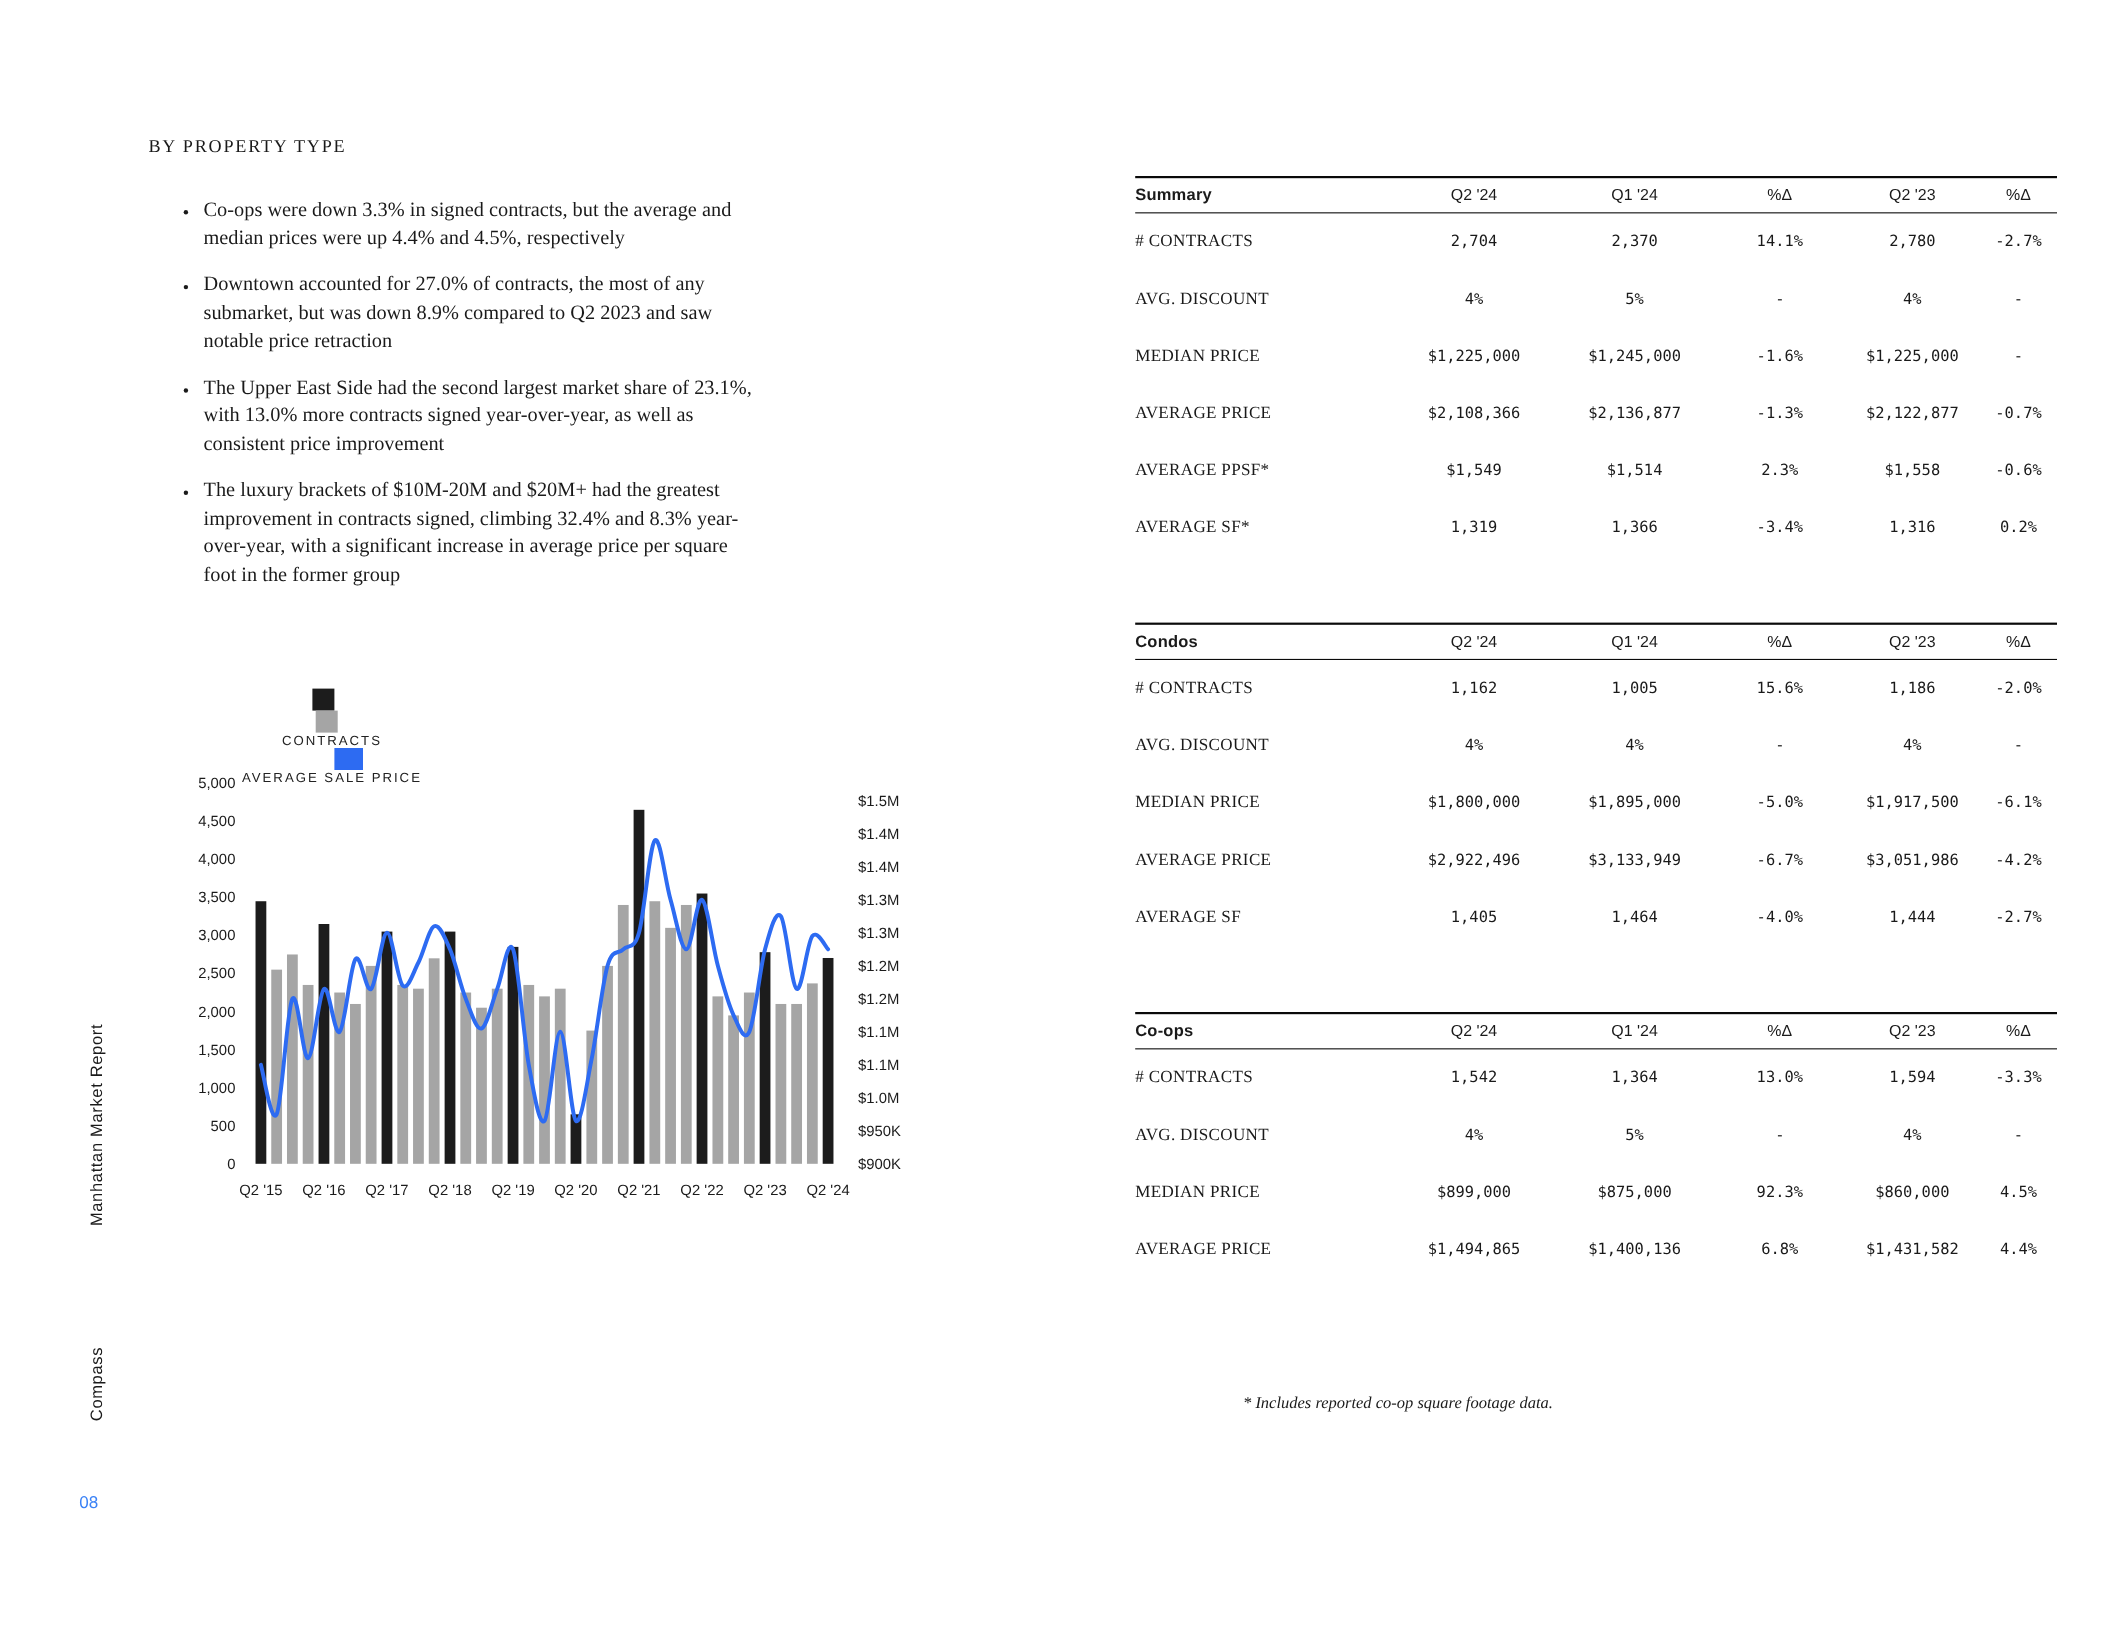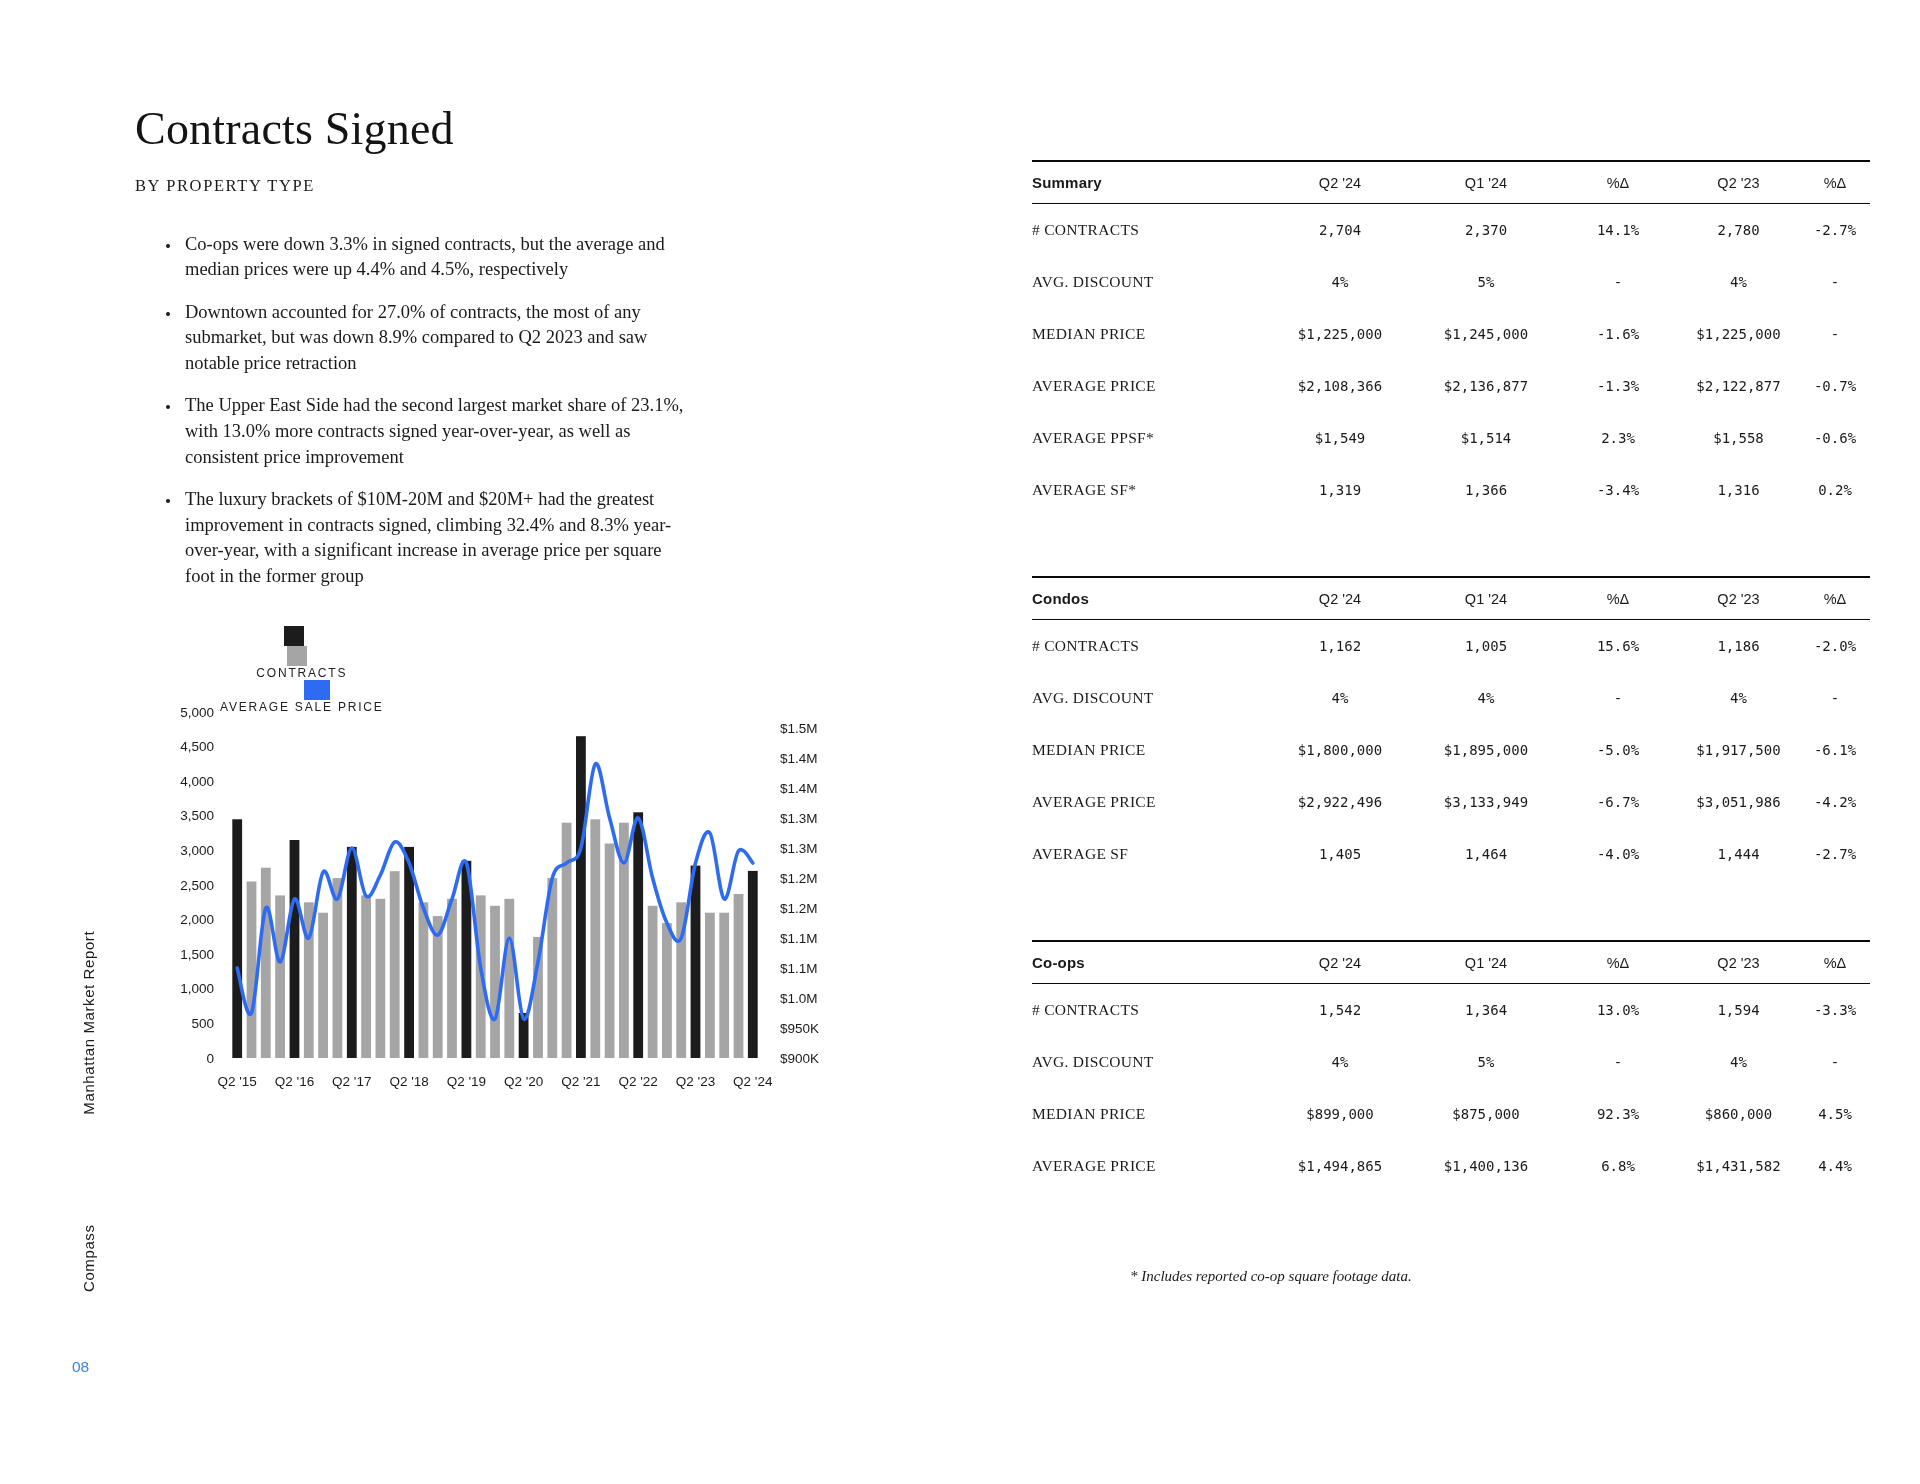--- a/index.html
+++ b/index.html
@@ -46,21 +46,21 @@
   .rail-report { margin-left:105px; }
   .page-num { position:absolute; left:72px; top:1358px; font-size:15.5px; color:#3b82f6; }
 
   
   .tables { position:absolute; left:1032px; top:160px; width:838px; }
   .mtable { margin-bottom:60px; }
   .trow {
     display:grid; grid-template-columns:235px 146px 146px 118px 123px 70px;
     align-items:center; height:52px;
   }
-  .thead { height:44px; border-top:2.5px solid #0a0a0a; border-bottom:1.5px solid #0a0a0a; }
+  .thead { height:34px; border-top:2.5px solid #0a0a0a; border-bottom:1.5px solid #0a0a0a; }
   .ttitle { font-weight:700; font-size:15px; letter-spacing:0.2px; }
   .thcell { text-align:center; font-size:14.5px; }
   .tlabel { font-family:"Liberation Serif", serif; font-size:15.5px; letter-spacing:0.3px; }
   .tval { text-align:center; font-family:"DejaVu Sans Mono", monospace; font-size:14px; }
   .footnote {
     position:absolute; left:1130px; top:1268px;
     font-family:"Liberation Serif", serif; font-style:italic; font-size:15px; color:#1a1a1a;
   }
 </style>
 </head>
@@ -68,21 +68,20 @@
 
 <div class="page">
 
   <div class="rail">
     <span class="rail-brand">Compass</span>
     <span class="rail-report">Manhattan Market Report</span>
   </div>
   <div class="page-num">08</div>
 
   <section class="left-col">
-    <h1 class="title">Contracts Signed</h1>
     <div class="subtitle">BY PROPERTY TYPE</div>
     <ul class="bullets">
         <li>Co-ops were down 3.3% in signed contracts, but the average and median prices were up 4.4% and 4.5%, respectively</li>
         <li>Downtown accounted for 27.0% of contracts, the most of any submarket, but was down 8.9% compared to Q2 2023 and saw notable price retraction</li>
         <li>The Upper East Side had the second largest market share of 23.1%, with 13.0% more contracts signed year-over-year, as well as consistent price improvement</li>
         <li>The luxury brackets of $10M-20M and $20M+ had the greatest improvement in contracts signed, climbing 32.4% and 8.3% year-over-year, with a significant increase in average price per square foot in the former group</li>
       </ul>
   </section>
 
   <div class="legend">

